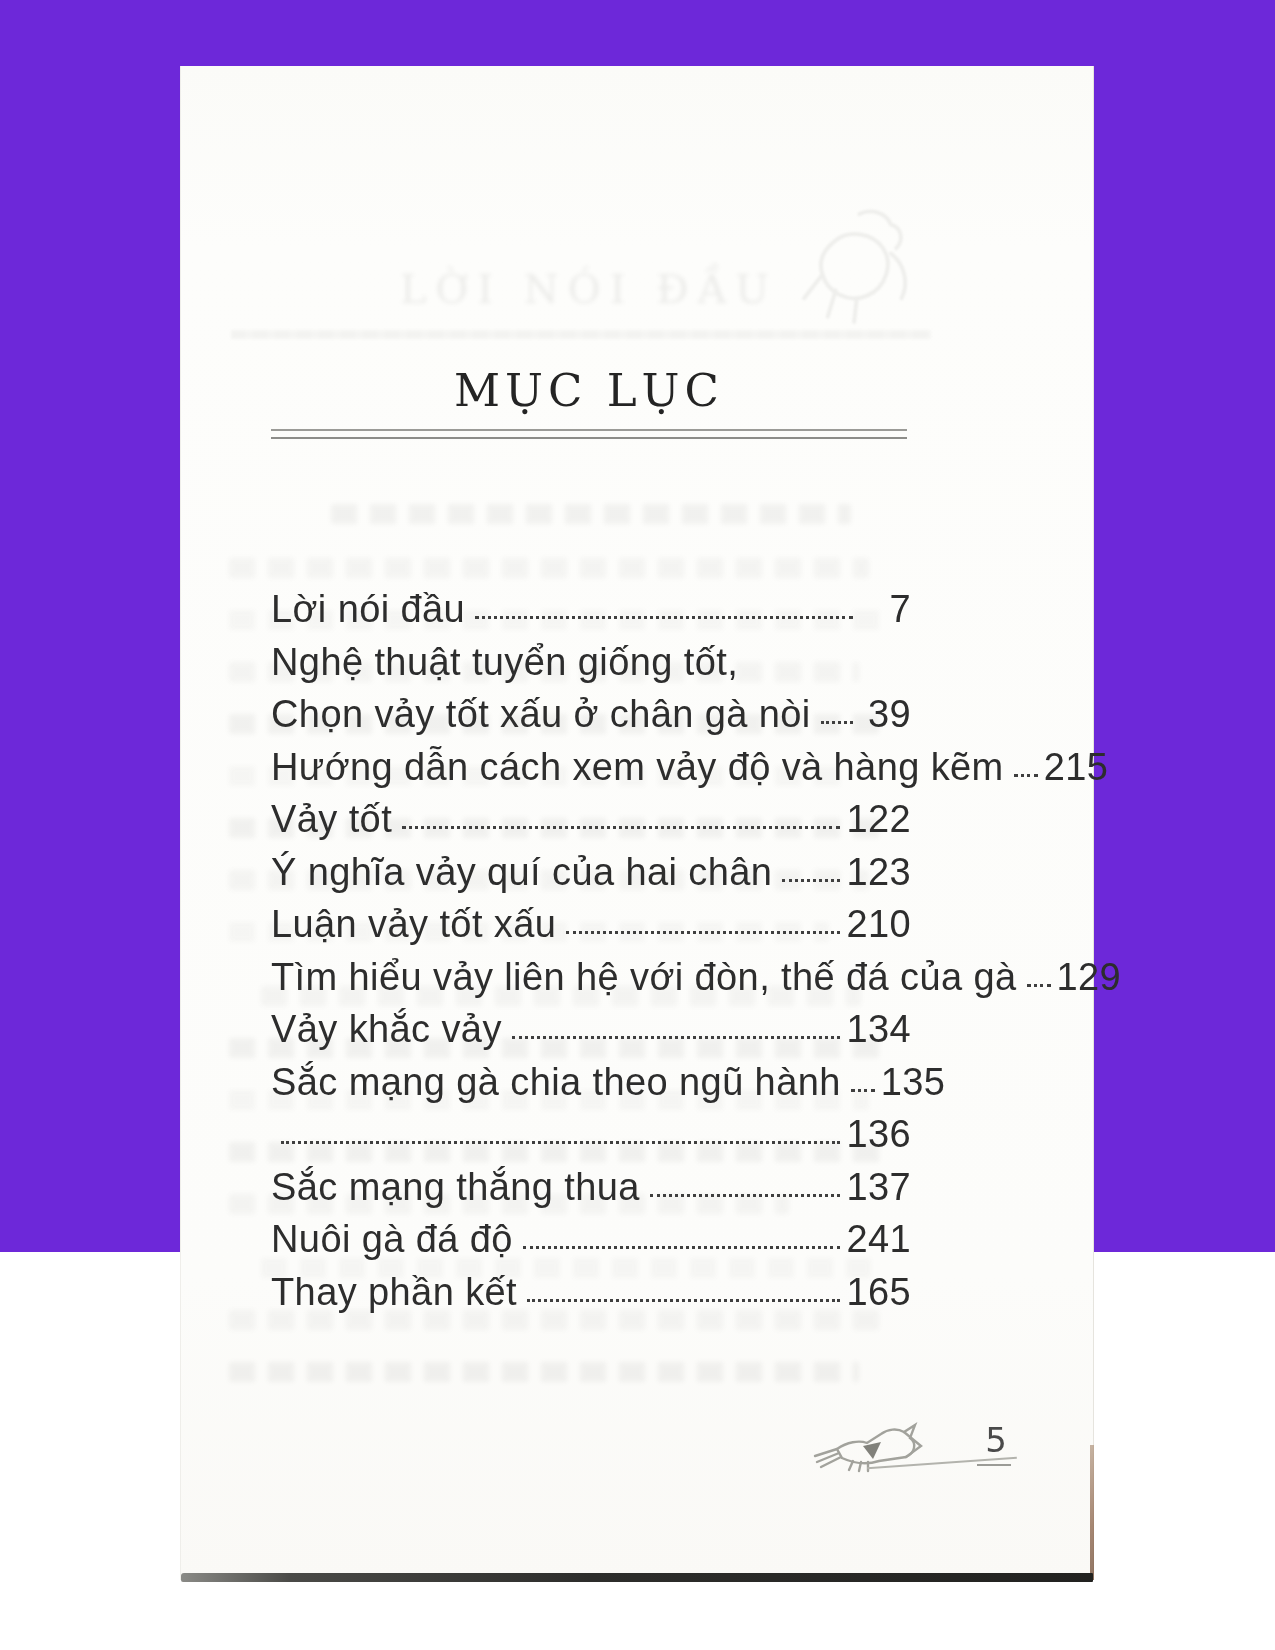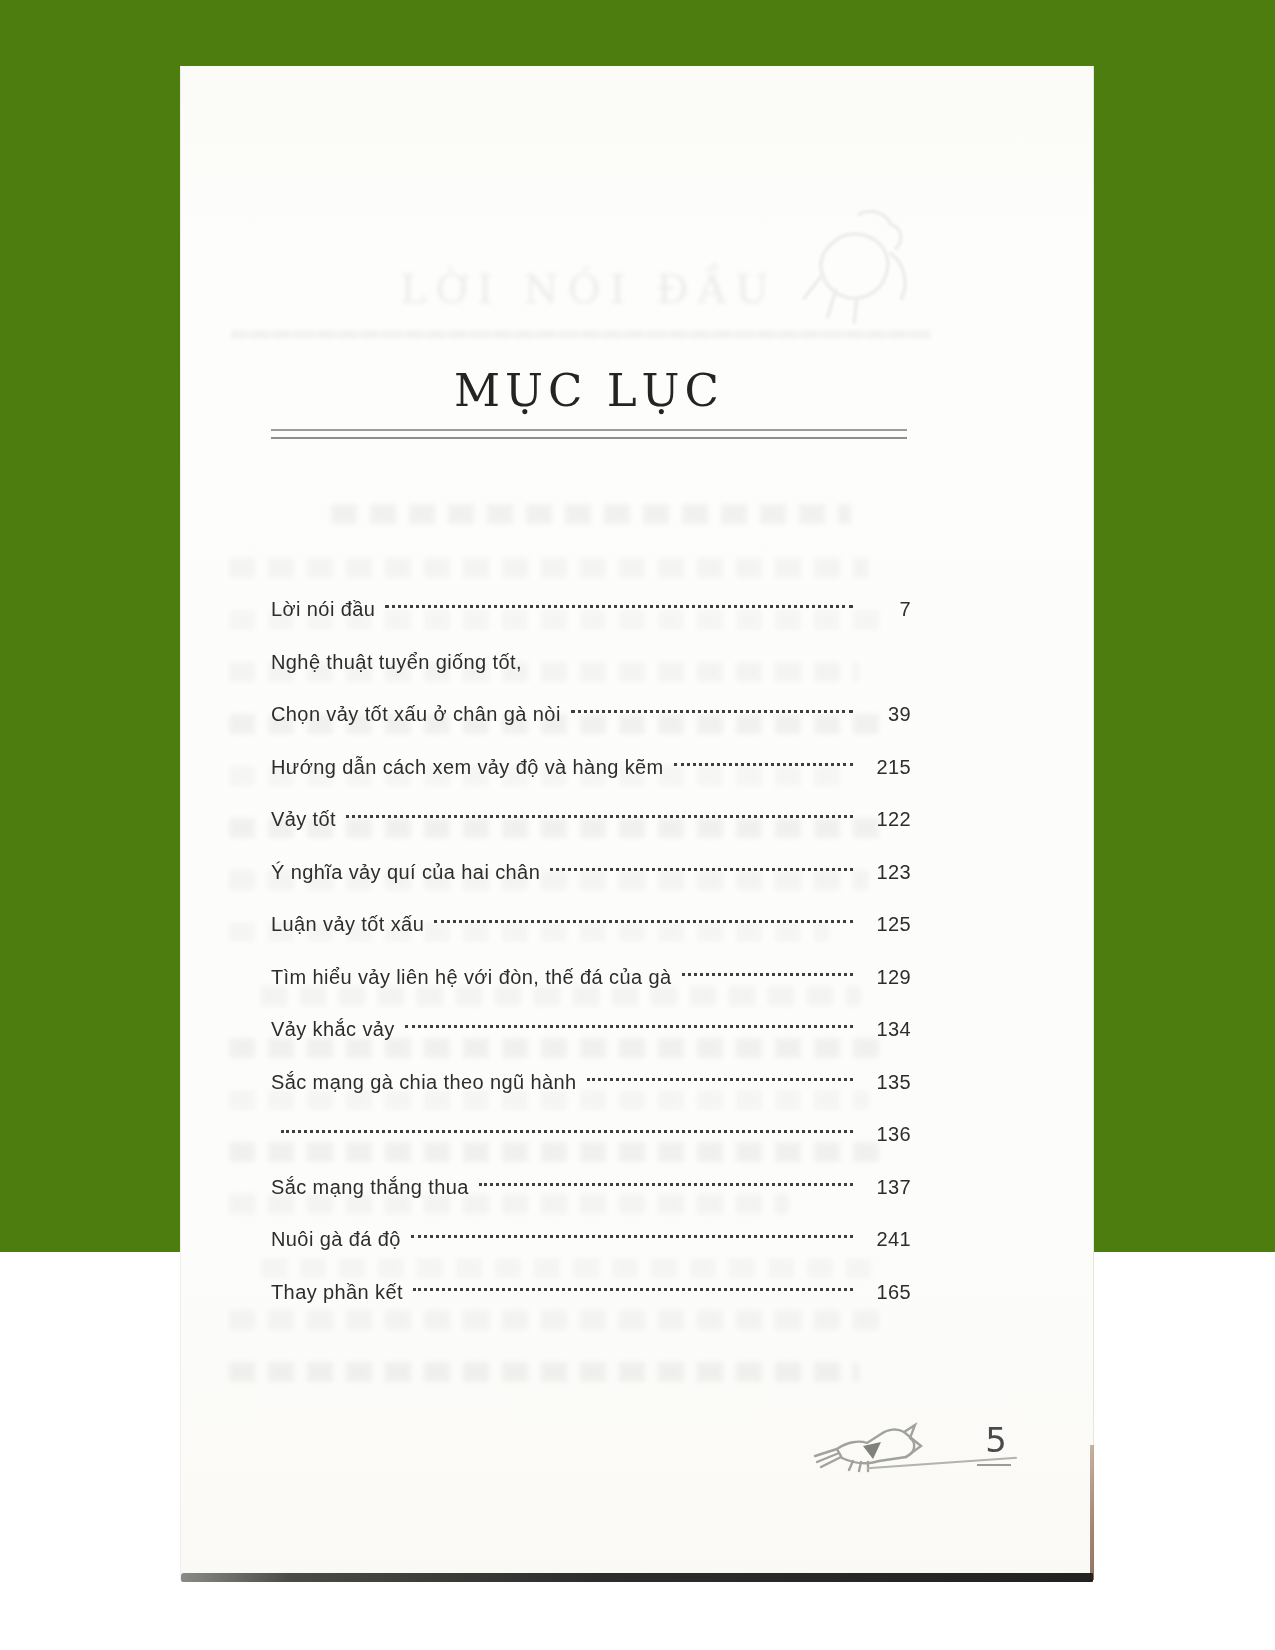--- a/index.html
+++ b/index.html
@@ -8,21 +8,21 @@
     background: #ffffff;
     width: 1275px;
     height: 1650px;
     overflow: hidden;
     font-family: "Liberation Sans", "DejaVu Sans", sans-serif;
   }
   .canvas {
     position: relative;
     width: 1275px;
     height: 1252px;
-    background: #4d7c0f;
+    background: #6d28d9;
   }
   
   .page {
     position: absolute;
     left: 180px;
     top: 66px;
     width: 912px;
     height: 1514px;
     background: linear-gradient(180deg, #fbfbf8 0%, #fdfdfb 12%, #fcfcfa 80%, #faf9f6 100%);
     border-left: 1px solid #efeeea;
@@ -115,22 +115,22 @@
   
   .toc {
     position: absolute;
     left: 90px;
     top: 528px;
     width: 640px;
     color: #2d2d2d;
   }
   .toc-row {
     display: flex;
-    align-items: center;
-    font-size: 20px;
+    align-items: flex-end;
+    font-size: 38px;
     line-height: 31px;
     letter-spacing: 0.4px;
     margin-bottom: 21.5px;
     white-space: nowrap;
   }
   .toc-label { flex: 0 0 auto; }
   .leader {
     flex: 1 1 auto;
     border-bottom: 3.5px dotted #3f3f3f;
     margin: 0 6px 6px 10px;
@@ -253,21 +253,21 @@
         <span class="toc-num">122</span>
       </div>
       <div class="toc-row">
         <span class="toc-label">Ý nghĩa vảy quí của hai chân</span>
         <span class="leader"></span>
         <span class="toc-num">123</span>
       </div>
       <div class="toc-row">
         <span class="toc-label">Luận vảy tốt xấu</span>
         <span class="leader"></span>
-        <span class="toc-num">125</span>
+        <span class="toc-num">210</span>
       </div>
       <div class="toc-row">
         <span class="toc-label">Tìm hiểu vảy liên hệ với đòn, thế đá của gà</span>
         <span class="leader"></span>
         <span class="toc-num">129</span>
       </div>
       <div class="toc-row">
         <span class="toc-label">Vảy khắc vảy</span>
         <span class="leader"></span>
         <span class="toc-num">134</span>

